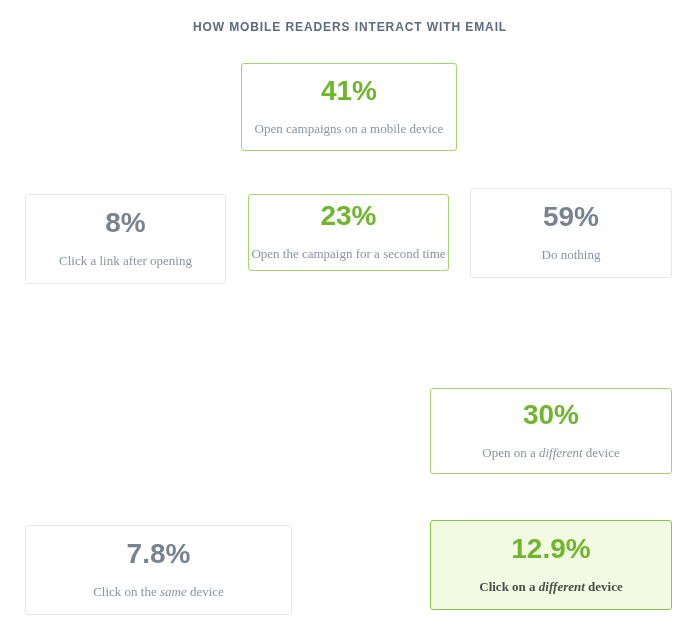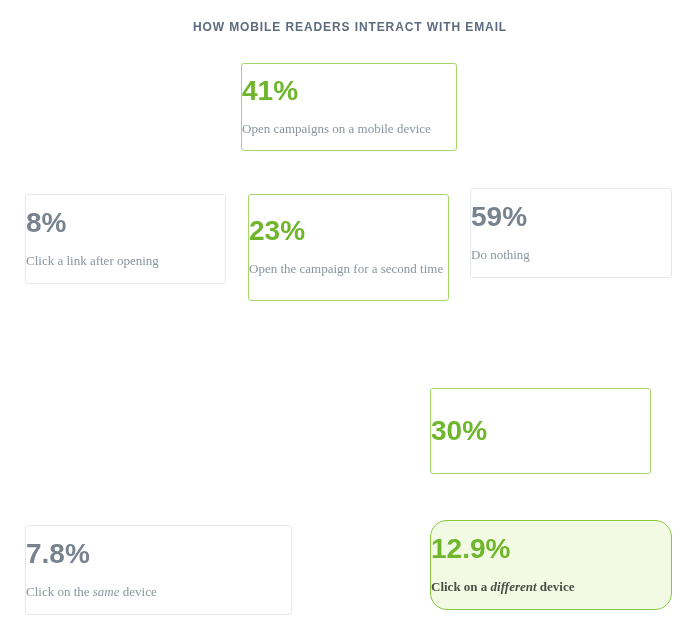--- a/index.html
+++ b/index.html
@@ -3,23 +3,23 @@
 <meta charset="utf-8">
 <title>How mobile readers interact with email</title>
 <style>
   html,body{margin:0;padding:0;}
   body{width:700px;height:635px;background:#ffffff;font-family:"Liberation Sans",sans-serif;overflow:hidden;}
   #stage{position:relative;width:700px;height:635px;padding-left:17px;}
   .title{position:absolute;left:0;top:20px;width:700px;text-align:center;
     font-family:"Liberation Sans",sans-serif;font-weight:bold;font-size:12px;
     letter-spacing:.9px;color:#5d6b7e;}
   .card{position:absolute;box-sizing:border-box;background:#fff;border:1px solid #e4e9ee;border-radius:3px;
-    display:flex;flex-direction:column;align-items:flex-start;justify-content:center;}
+    display:flex;flex-direction:column;align-items:center;justify-content:center;}
   .card.green{border-color:#a6d66a;}
-  .card.fill{background:#f2faE3;border-color:#8cc63f;border-radius:17px;}
+  .card.fill{background:#f2faE3;border-color:#8cc63f;}
   .num{font-family:"Liberation Sans",sans-serif;font-weight:bold;font-size:28px;color:#78838f;line-height:1;}
   .num.g{color:#6fb62c;}
   .desc{font-family:"Liberation Serif",serif;font-size:13px;color:#8a949f;line-height:1.35;text-align:center;margin-top:15px;}
   .desc.dark{color:#4a4f45;font-weight:bold;}
 </style>
 </head>
 <body>
 
 <div id="stage">
   <div class="title">HOW MOBILE READERS INTERACT WITH EMAIL</div>
@@ -27,33 +27,34 @@
   <div class="card green" style="left:241px;top:63px;width:216px;height:88px">
     <div class="num g">41%</div>
     <div class="desc"><span>Open campaigns on a mobile device</span></div>
   </div>
 
   <div class="card" style="left:25px;top:194px;width:201px;height:90px">
     <div class="num">8%</div>
     <div class="desc"><span>Click a link after opening</span></div>
   </div>
 
-  <div class="card green" style="left:248px;top:194px;width:201px;height:107px">
+  <div class="card green" style="left:248px;top:194px;width:201px;height:77px">
     <div class="num g">23%</div>
     <div class="desc"><span>Open the campaign for a second time</span></div>
   </div>
 
   <div class="card" style="left:470px;top:188px;width:202px;height:90px">
     <div class="num">59%</div>
     <div class="desc"><span>Do nothing</span></div>
   </div>
 
 
-  <div class="card green" style="left:430px;top:388px;width:221px;height:86px">
+  <div class="card green" style="left:430px;top:388px;width:242px;height:86px">
     <div class="num g">30%</div>
+    <div class="desc"><span>Open on a </span><i>different</i><span> device</span></div>
   </div>
 
   <div class="card" style="left:25px;top:525px;width:267px;height:90px">
     <div class="num">7.8%</div>
     <div class="desc"><span>Click on the </span><i>same</i><span> device</span></div>
   </div>
 
   <div class="card fill" style="left:430px;top:520px;width:242px;height:90px">
     <div class="num g">12.9%</div>
     <div class="desc dark"><span>Click on a </span><i>different</i><span> device</span></div>

